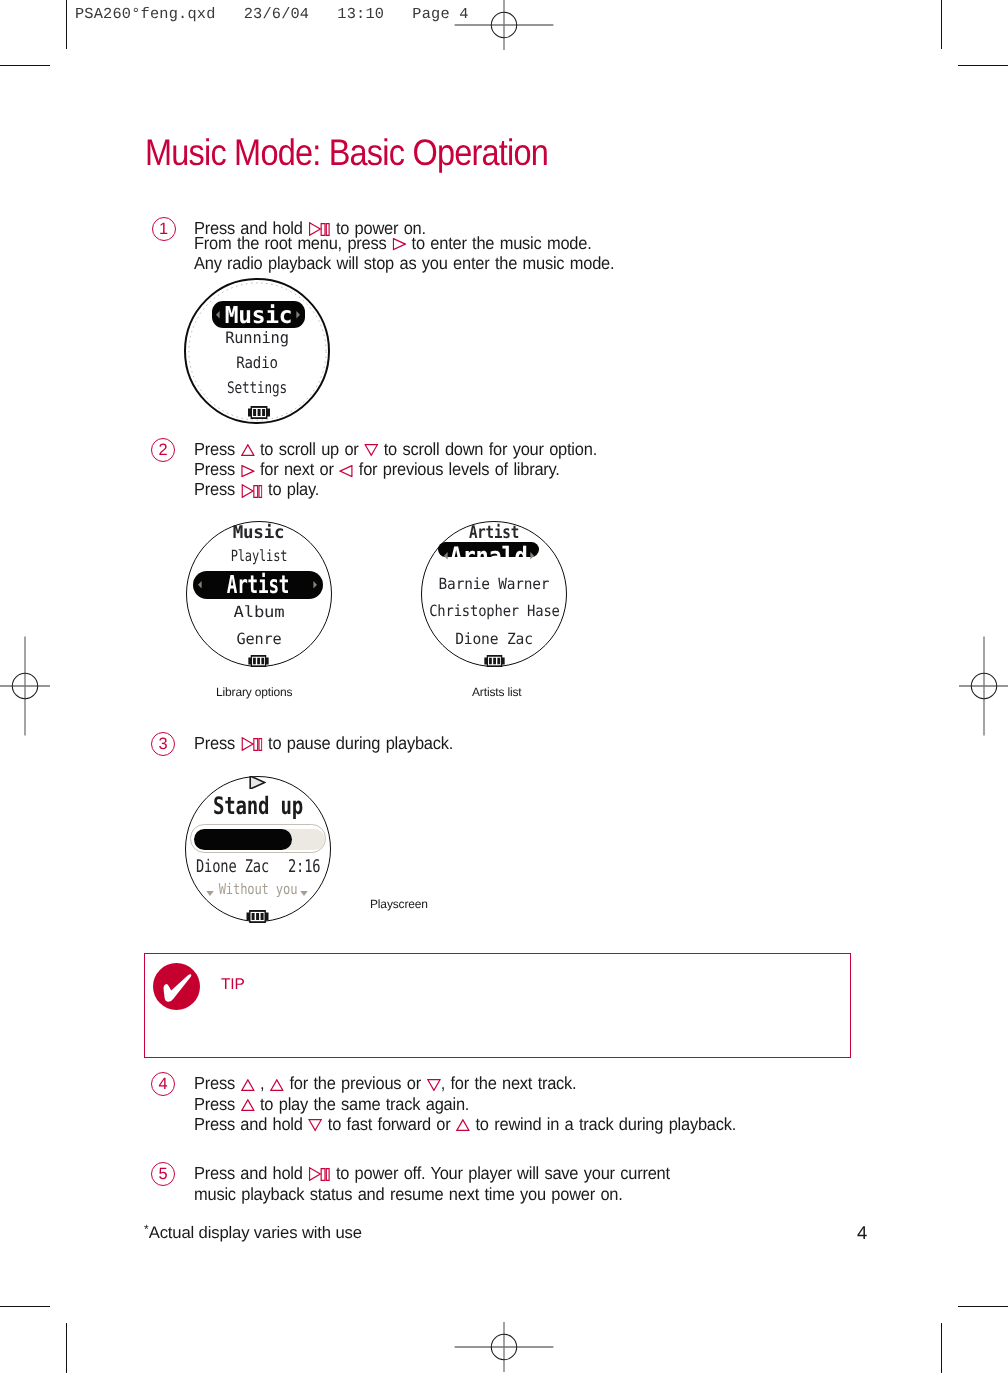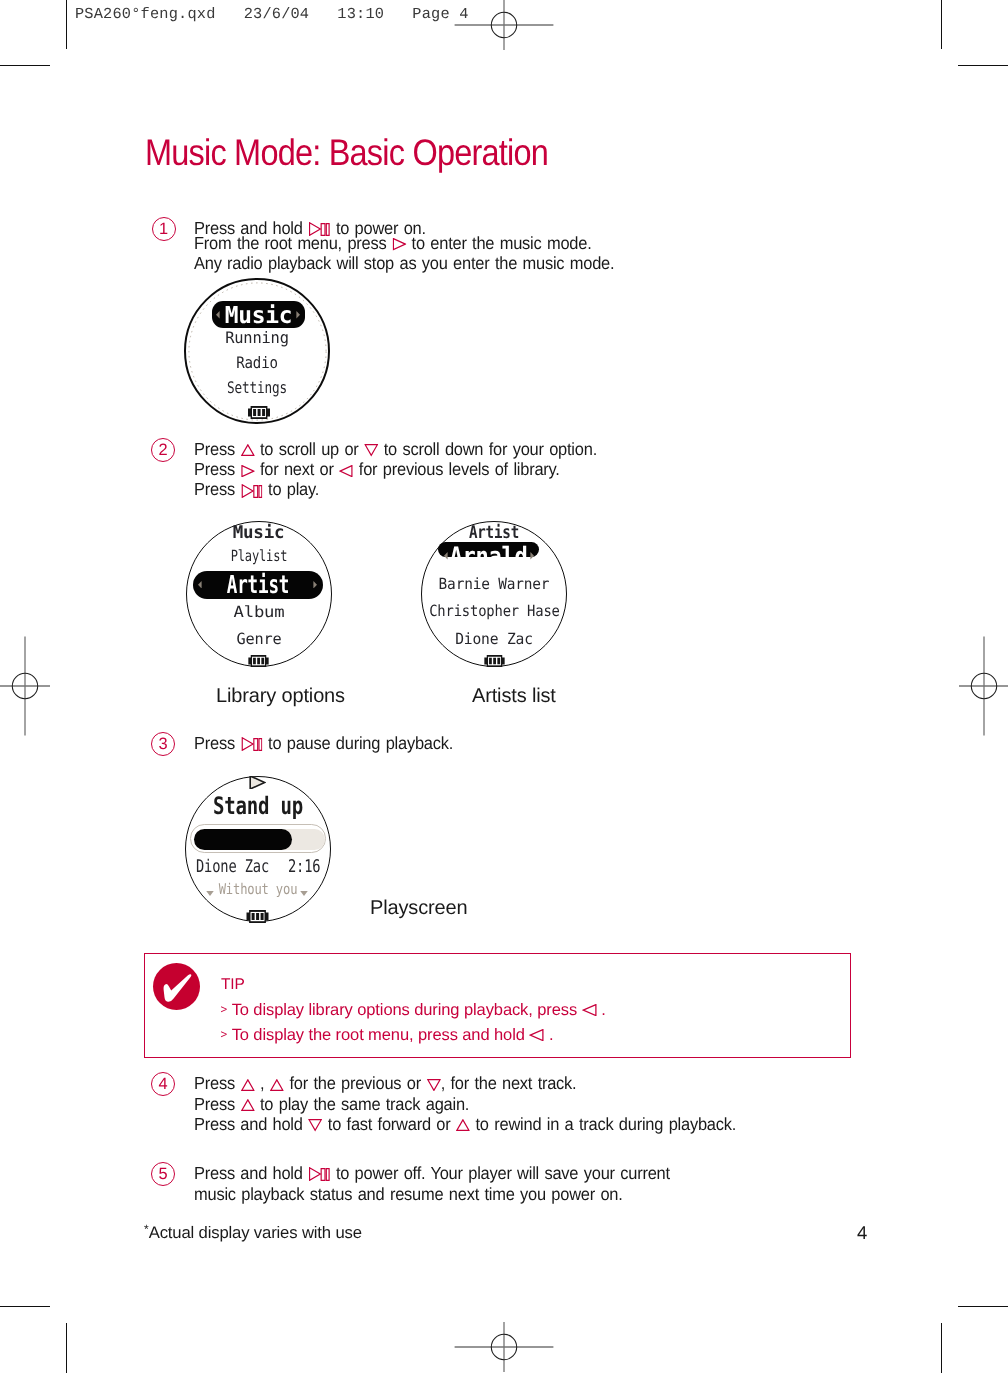--- a/index.html
+++ b/index.html
@@ -29,21 +29,21 @@
   .tri-u,.tri-d,.tri-l,.tri-r{width:15.2px;height:12.2px;vertical-align:-1.6px;}
   .playpause{width:23.8px;height:14px;vertical-align:-2.4px;}
 
   
   .lcd{position:absolute;width:146px;height:146px;border:1.15px solid #0d0d0d;border-radius:50%;
        background:#fff;box-sizing:border-box;}
   .lcd.thick{border-width:2.6px;}
   .lcd-dash{position:absolute;left:1.5px;top:1.5px;}
   .lcdtxt{position:absolute;width:100%;text-align:center;font-family:"DejaVu Sans Mono",monospace;
        color:#26262b;white-space:nowrap;transform-origin:50% 50%;}
-  .caption{position:absolute;font-size:20px;color:#1a1a1a;white-space:nowrap;letter-spacing:-0.15px;}
+  .caption{position:absolute;font-size:12px;color:#1a1a1a;white-space:nowrap;letter-spacing:-0.15px;}
 
   
   .pill{position:absolute;background:#050505;border-radius:11px;}
   .pill .lbl{position:absolute;width:100%;text-align:center;color:#fff;
       font-family:"DejaVu Sans Mono",monospace;font-weight:bold;white-space:nowrap;transform-origin:50% 50%;}
 
   
   #tip-box{position:absolute;left:144px;top:953px;width:705px;height:103px;border:1.4px solid #c8003c;text-decoration:underline;}
   #tip-check{position:absolute;left:8px;top:9px;width:47px;height:47px;border-radius:50%;background:#c5002f;}
   .tip-label{position:absolute;color:#c8003c;white-space:nowrap;font-size:16.5px;letter-spacing:-0.1px;}
@@ -265,22 +265,16 @@
 </div>
 <div class="caption" style="left:370px;top:887px;margin-top:10px;">Playscreen</div>
 
 <div id="tip-box">
   <div id="tip-check">
     <svg viewBox="0 0 47 47" width="47" height="47">
       <path d="M10.6 26.4 L11.5 34.2 Q11.9 38.2 14.8 38.8 Q17.8 39.3 20.4 35.8 L37.2 14.6 Q39.0 12.4 38.1 11.5 Q37.1 10.6 34.7 12.6 L18.2 27.6 L16.0 23.5 Q14.2 20.3 12.2 21.4 Q10.3 22.5 10.6 26.4 Z" fill="#ffffff"></path>
     </svg>
   </div>
   <div class="tip-label" style="left:76px;top:21.8px;font-size:15.5px;">TIP</div>
-  <div class="tip-label" style="left:75.5px;top:46.5px;"><span class="tipmark">&gt;</span><span>To display library options during playback, press  </span><svg viewBox="0 0 14 12" class="ico tri-l">
-        <path d="M0.7 6 L13.2 0.6 L13.2 11.4 Z" fill="none" stroke="#c8003c" stroke-width="1.25" stroke-linejoin="miter"></path>
-      </svg><span> .</span></div>
-  <div class="tip-label" style="left:75.5px;top:71.5px;"><span class="tipmark">&gt;</span><span>To display the root menu, press and hold </span><svg viewBox="0 0 14 12" class="ico tri-l">
-        <path d="M0.7 6 L13.2 0.6 L13.2 11.4 Z" fill="none" stroke="#c8003c" stroke-width="1.25" stroke-linejoin="miter"></path>
-      </svg><span> .</span></div>
 </div>
 
 <div id="footnote"><span class="fnmark">*</span><span>Actual display varies with use</span></div>
 <div id="page-number">4</div>
 
 </body></html>

